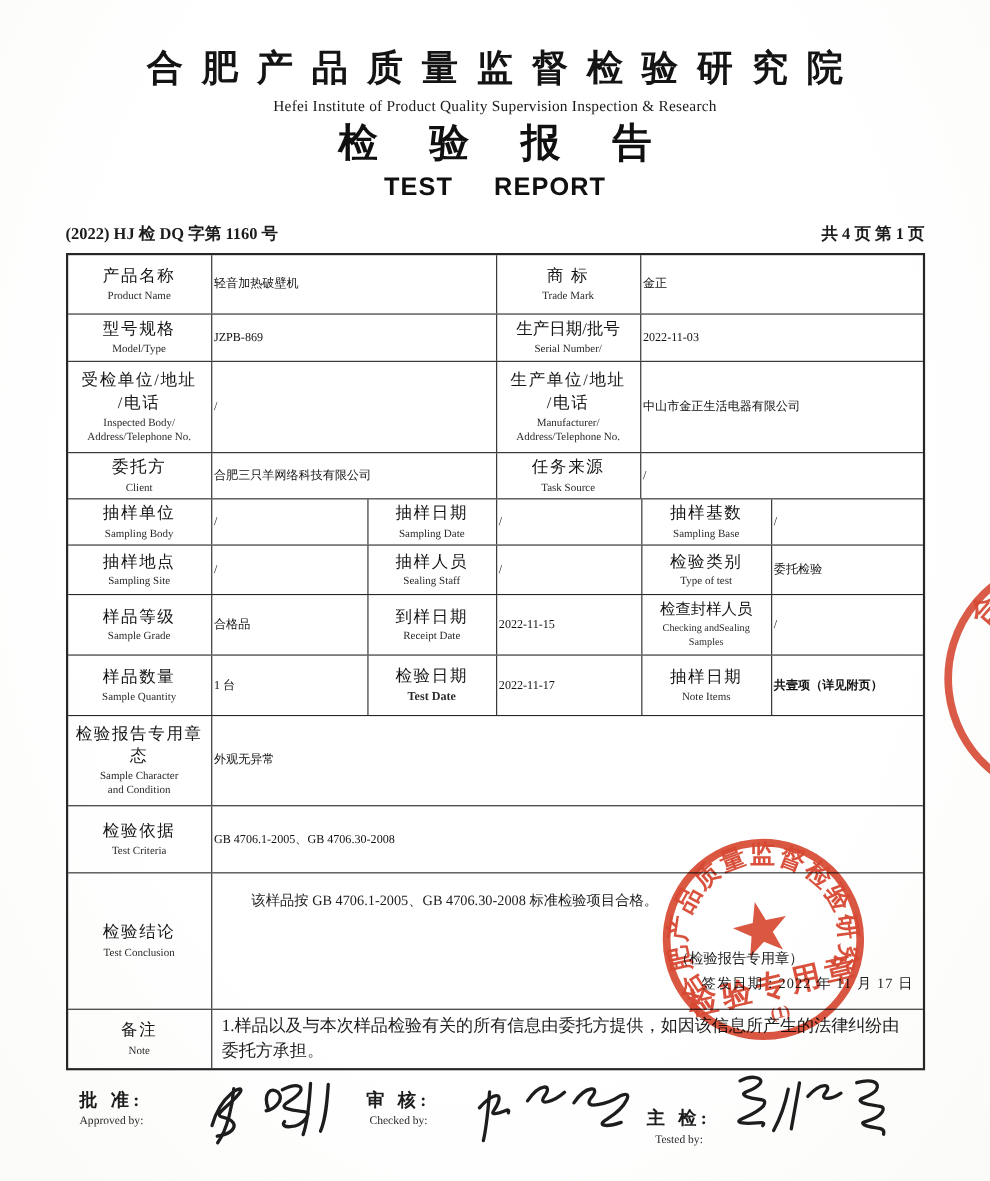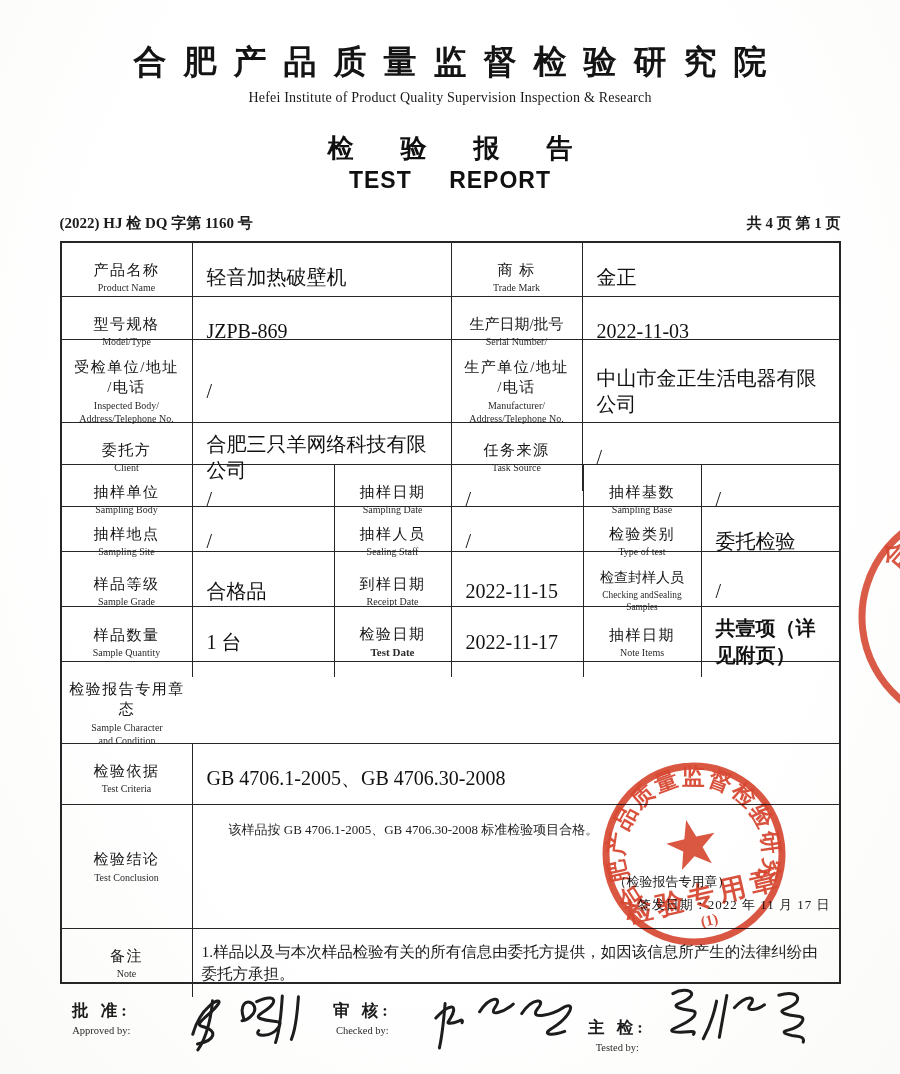--- a/index.html
+++ b/index.html
@@ -5,41 +5,41 @@
   * { margin:0; padding:0; box-sizing:border-box; }
   html,body { background:#ffffff; }
   body { font-family:"Liberation Serif","DejaVu Serif",serif; color:#1c1c1c; }
   .page { position:relative; width:900px; height:1074px; margin:0 auto; overflow:hidden;
           background:radial-gradient(ellipse at 50% 40%, #ffffff 60%, #fafaf8 100%); }
 
   
   .hdr { padding-top:40px; text-align:center; }
   .inst-cn { font-size:33px; font-weight:700; letter-spacing:17px; text-indent:17px; color:#141414; }
   .inst-en { margin-top:5px; font-size:14px; letter-spacing:.2px; color:#1a1a1a; }
-  .title-cn { margin-top:25px; font-size:26px; font-weight:700; letter-spacing:47px; text-indent:47px; color:#101010; }
+  .title-cn { font-size:36px; font-weight:700; letter-spacing:47px; text-indent:47px; color:#101010; }
   .title-en { margin-top:1px; font-family:"Liberation Sans","DejaVu Sans",sans-serif;
               font-size:23px; font-weight:700; word-spacing:30px; letter-spacing:1px; color:#101010; }
   .refline { width:781px; margin:20px auto 0; display:flex; justify-content:space-between;
              font-size:15px; font-weight:700; }
 
   
   .tbl { width:781px; margin:8px auto 0; border:2.2px solid #262626; }
   .trow { display:grid; border-bottom:1.8px solid #262626; }
   .trow:last-child { border-bottom:none; }
   .c { border-right:1.6px solid #262626; min-width:0; }
   .c:last-child { border-right:none; }
   .cols4 { grid-template-columns:131px 259px 131px 1fr; }
   .cols6 { grid-template-columns:131px 142px 117px 132px 118px 1fr; }
   .cols2 { grid-template-columns:131px 1fr; }
   .lab { display:flex; flex-direction:column; justify-content:center; align-items:center;
-         text-align:center; padding:17px 1px; }
+         text-align:center; padding:2px 1px; }
   .lab .cn { font-size:15px; letter-spacing:1.5px; line-height:1.35; white-space:pre-line; color:#151515; }
   .lab .en { font-size:10px; line-height:1.3; white-space:pre-line; color:#2a2a2a; margin-top:1px; }
   .lab .en.tiny { font-size:9.3px; }
-  .val { display:flex; align-items:center; padding:3px 14px; font-size:20px; line-height:1.3; color:#111; }
+  .val { display:flex; align-items:center; padding:3px 2px; font-size:11px; line-height:1.3; color:#111; }
   .val.wrap { line-height:1.35;font-weight:bold; }
 
   
   .concl { display:flex; flex-direction:column; font-size:13px; }
   .concl .line1 { padding:16px 30px 0 36px; }
   .concl .stampnote { margin-top:34px; align-self:flex-end; padding-right:108px; }
   .concl .issued { margin-top:5px; align-self:flex-end; padding-right:8px; letter-spacing:1px; }
 
   
   .noteval { display:flex; flex-direction:column; justify-content:center; padding:4px 9px;
@@ -204,20 +204,21 @@
       <div class="c val wrap">共壹项（详见附页）</div>
     </div>
 
     <div class="trow cols2" style="height:82px">
       <div class="c lab">
         <span class="cn">检验报告专用章
 态</span>
         <span class="en">Sample Character
 and Condition</span>
         </div>
+      <div class="c val">外观无异常</div>
     </div>
 
     <div class="trow cols2" style="height:61px">
       <div class="c lab">
         <span class="cn">检验依据</span>
         <span class="en">Test Criteria</span>
         </div>
       <div class="c val">GB 4706.1-2005、GB 4706.30-2008</div>
     </div>
 

